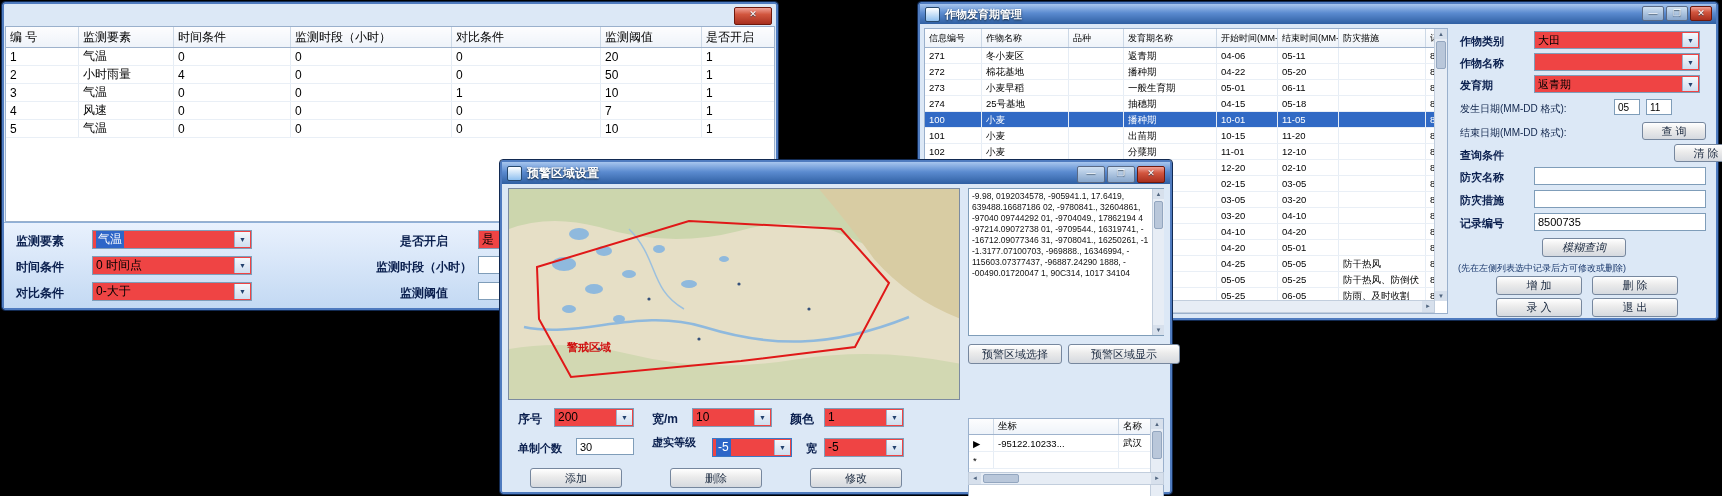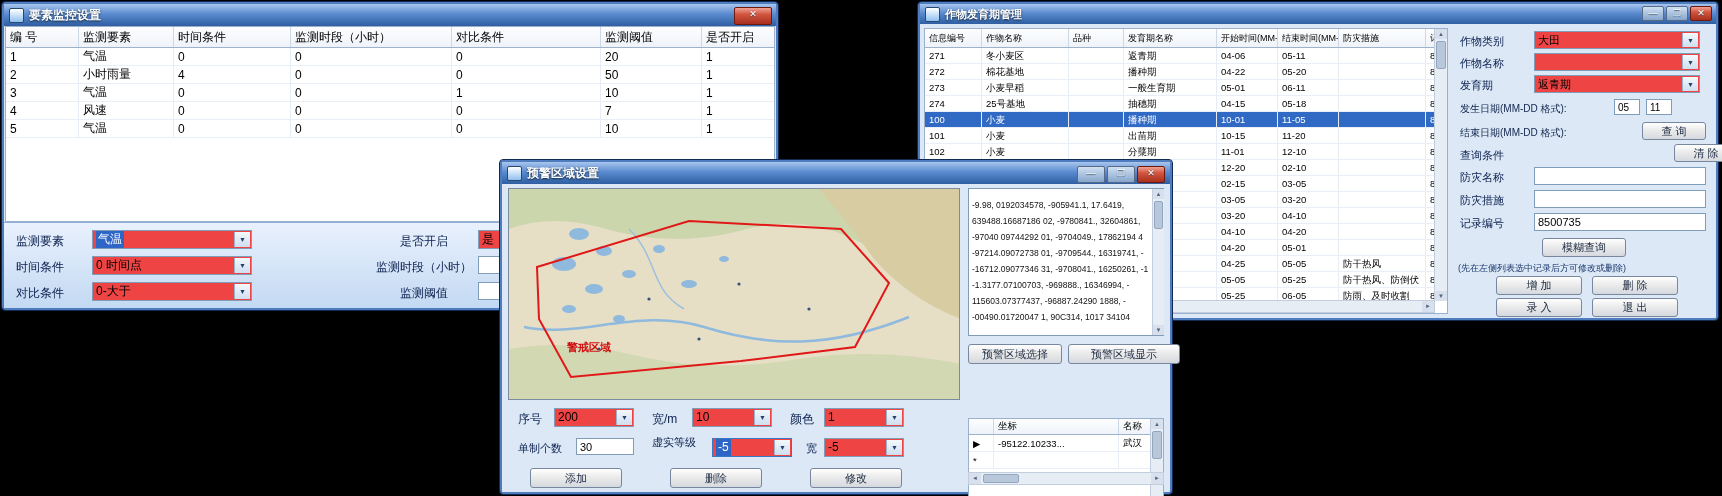--- a/index.html
+++ b/index.html
@@ -42,21 +42,21 @@
   .t3 th:nth-child(3),.t3 td:nth-child(3){width:46px}
   .t3 th:nth-child(4),.t3 td:nth-child(4){width:84px}
   .t3 th:nth-child(5),.t3 td:nth-child(5){width:52px}
   .t3 th:nth-child(6),.t3 td:nth-child(6){width:52px}
   .t3 th:nth-child(7),.t3 td:nth-child(7){width:78px}
   .t2{width:182px;font-size:9.5px;}
   .t2 th{height:15px;background:linear-gradient(#f2f5fa,#dde5ef);}
   .t2 td{height:16px;}
   .t2 th:nth-child(1),.t2 td:nth-child(1){width:16px}
   .t2 th:nth-child(2),.t2 td:nth-child(2){width:116px}
-  .lbl{position:absolute;font-size:12px;font-weight:normal;color:#0a1f4e;white-space:nowrap;}
+  .lbl{position:absolute;font-size:12px;font-weight:bold;color:#0a1f4e;white-space:nowrap;}
   .lbl.sm{font-size:10px;font-weight:normal;color:#10254c;}
   .lbl.md{font-size:11px;}
   .combo{position:absolute;background:#ef4444;border:1px solid #7f9db9;height:19px;box-sizing:border-box;
        font-size:12px;line-height:17px;padding-left:3px;overflow:hidden;}
   .combo .arrowbox{position:absolute;right:1px;top:1px;bottom:1px;width:15px;
        background:linear-gradient(#f4f8fc,#cfdeef);border-left:1px solid #9cb2cc;text-align:center;
        font-size:7px;line-height:15px;color:#23426e;}
   .combo .val{display:inline-block;max-width:calc(100% - 18px);overflow:hidden;white-space:nowrap;}
   .combo .val.hl{background:#2e66c8;color:#fff;padding:0 2px;}
   .tbox{position:absolute;background:#fff;border:1px solid #7f9db9;height:18px;box-sizing:border-box;
@@ -68,31 +68,27 @@
   .vscroll .arr{height:10px;line-height:10px;background:#d7e0ec;}
   .vscroll .arr.b{position:absolute;bottom:0;left:0;right:0;}
   .vscroll .thumb{position:absolute;left:1px;right:1px;top:12px;height:26px;background:#b9c7da;border:1px solid #93a6bf;border-radius:2px;}
   .hscroll{position:absolute;height:13px;background:#e7edf5;border:1px solid #c2cedd;box-sizing:border-box;
        font-size:6px;color:#51657f;}
   .hscroll .arr{position:absolute;top:0;bottom:0;width:12px;line-height:11px;text-align:center;background:#d7e0ec;}
   .hscroll .arr.r{right:0;}
   .hscroll .thumb{position:absolute;top:1px;bottom:1px;left:14px;width:34px;background:#b9c7da;border:1px solid #93a6bf;border-radius:2px;}
   .note{position:absolute;font-size:9px;color:#1c3a6e;white-space:nowrap;}
   .coordsbox{position:absolute;background:#fff;border:1px solid #7f9db9;box-sizing:border-box;
-       font-size:8.5px;line-height:16px;color:#111;white-space:pre-wrap;word-break:break-all;
-       padding:8px 14px 2px 3px;overflow:hidden;}
+       font-size:8.5px;line-height:11px;color:#111;white-space:pre-wrap;word-break:break-all;
+       padding:2px 14px 2px 3px;overflow:hidden;}
 </style>
 </head>
 <body>
 
 <div class="win" id="win-element" style="left:2px;top:2px;width:776px;height:308px;z-index:1;">
-  <div class="titlebar">
-    <span class="winicon"></span>
-    <span>要素监控设置</span>
-  </div>
   <div class="wbtns">
     <div class="wbtn close closebig">✕</div>
   </div>
 
   <div class="zone" style="left:1px;top:22px;width:770px;height:196px;">
     <table class="grid t1">
       <thead>
           <tr>
             <th>编  号</th>
             <th>监测要素</th>
@@ -423,21 +419,21 @@
 
     <span class="lbl md" style="left:4px;top:142px;">防灾名称</span>
     <div class="tbox" style="left:78px;top:139px;width:172px;"></div>
 
     <span class="lbl md" style="left:4px;top:165px;">防灾措施</span>
     <div class="tbox" style="left:78px;top:162px;width:172px;"></div>
 
     <span class="lbl md" style="left:4px;top:188px;">记录编号</span>
     <div class="tbox" style="left:78px;top:185px;width:172px;">8500735</div>
 
-    <div class="btn" style="left:86px;top:210px;width:84px;height:19px;line-height:17px;">模糊查询</div>
+    <div class="btn" style="left:86px;top:210px;width:84px;height:19px;line-height:17px;font-style:italic;">模糊查询</div>
 
     <span class="note" style="left:2px;top:234px;">(先在左侧列表选中记录后方可修改或删除)</span>
 
     <div class="btn" style="left:40px;top:248px;width:86px;height:19px;line-height:17px;">增 加</div>
     <div class="btn" style="left:136px;top:248px;width:86px;height:19px;line-height:17px;">删 除</div>
     <div class="btn" style="left:40px;top:270px;width:86px;height:19px;line-height:17px;">录 入</div>
     <div class="btn" style="left:136px;top:270px;width:86px;height:19px;line-height:17px;">退 出</div>
   </div>
 </div>
 

